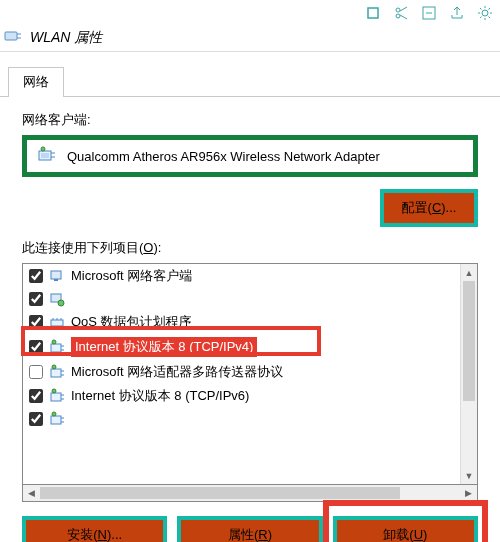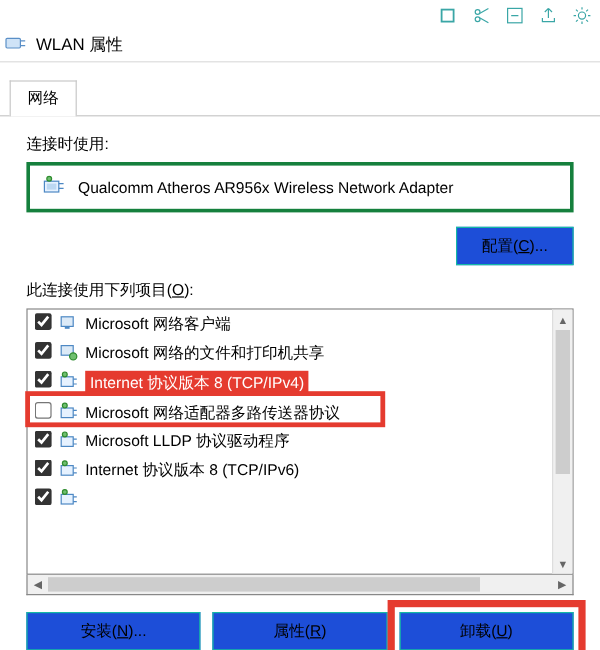--- a/index.html
+++ b/index.html
@@ -25,70 +25,70 @@
     display:flex; align-items:center; justify-content:center;
     color:#3aa6a6;
   }
   .titlebar {
     display:flex; align-items:center; gap:8px;
     padding: 6px 10px 4px 4px;
     border-bottom:1px solid #ddd;
     margin-top:22px;
   }
   .titlebar .appicon { color:#6aa0d8; }
-  .titlebar .title { font-size:14px; }
+  .titlebar .title { font-size:14px;font-style:italic; }
   .tabs {
     margin-top:14px;
     padding-left:8px;
     border-bottom:1px solid #c8c8c8;
     display:flex;
   }
   .tab {
     padding:5px 14px 6px;
     font-size:13px;
     border:1px solid #c8c8c8;
     border-bottom:none;
     background:#fff;
     position:relative;
     top:1px;
     margin-right:0px;
   }
   .tab.inactive { background:#f6f6f6; top:0; padding-bottom:5px;}
   .panel { padding:14px 22px 10px 22px; }
   .label-row { font-size:13px; margin-bottom:6px; }
   .adapter-box {
-    border:3px solid #15803d;
+    border:5px solid #15803d;
     padding:8px 10px;
     display:flex; align-items:center; gap:10px;
     font-size:13px;
     height:42px;
   }
   .cfg-row { display:flex; justify-content:flex-end; margin-top:12px; margin-bottom:12px;}
   .btn {
     min-width:98px;
     padding:6px 14px;
     text-align:center;
-    border:1px solid #14b8a6;
-    background:#1d4ed8;
+    border:4px solid #14b8a6;
+    background:#c2410c;
     font-size:13px;
     cursor:pointer;
   }
   .underline { text-decoration:underline; }
   .list-box {
     border:1px solid #888;
     height:222px;
     position:relative;
     display:flex;
   }
   .list-inner {
     flex:1;
     overflow:hidden;
   }
   .list-item {
-    display:flex; align-items:flex-start; gap:6px;
+    display:flex; align-items:center; gap:6px;
     padding:3px 12px 3px 6px;
     font-size:13px;
     white-space:nowrap;
   }
   .list-item input[type=checkbox]{ width:14px; height:14px; accent-color:#333;}
   .proto-icon { width:16px; height:16px; display:flex; align-items:center; justify-content:center; }
   .scrollbar-v {
     width:17px;
     background:#f0f0f0;
     border-left:1px solid #ddd;
@@ -160,21 +160,21 @@
       </svg>
   </span>
   <span class="title">WLAN 属性</span>
 </div>
 
 <div class="tabs">
   <div class="tab">网络</div>
 </div>
 
 <div class="panel">
-  <div class="label-row">连接时使用:</div>
+  <div class="label-row">网络客户端:</div>
 
   <div class="adapter-box">
     <span>
       <svg width="20" height="18">
           <rect x="2" y="5" width="12" height="9" fill="#e6f2ff" stroke="#4d88c4"></rect>
           <rect x="4" y="7" width="8" height="5" fill="#bcd8f2"></rect>
           <path d="M14 7h4M14 11h4" stroke="#4d88c4"></path>
           <circle cx="6" cy="3" r="2" fill="#6fbf6f" stroke="#2e8b2e"></circle>
         </svg>
     </span>
@@ -200,21 +200,30 @@
           <span>Microsoft 网络客户端</span>
         </div>
         <div class="list-item">
           <input type="checkbox" checked="" style="">
           <span class="proto-icon">
             <svg width="16" height="16">
               <rect x="2" y="3" width="10" height="8" fill="#dceaf7" stroke="#4d88c4"></rect>
               <circle cx="12" cy="12" r="3" fill="#6fbf6f" stroke="#2e8b2e"></circle>
             </svg>
           </span>
-          <span>Microsoft 网络的文件和打印机共享</span>
+        </div>
+        <div class="list-item">
+          <input type="checkbox" checked="" style="">
+          <span class="proto-icon">
+            <svg width="16" height="16">
+              <rect x="2" y="6" width="12" height="6" fill="#e6f2ff" stroke="#4d88c4"></rect>
+              <path d="M4 4v2M8 4v2M12 4v2" stroke="#4d88c4"></path>
+            </svg>
+          </span>
+          <span>QoS 数据包计划程序</span>
         </div>
         <div class="list-item" id="sel-row">
           <input type="checkbox" checked="" style="">
           <span class="proto-icon">
             <svg width="16" height="16">
               <rect x="2" y="5" width="10" height="8" fill="#e6f2ff" stroke="#4d88c4"></rect>
               <path d="M12 7h3M12 11h3" stroke="#4d88c4"></path>
               <circle cx="5" cy="3" r="2" fill="#6fbf6f" stroke="#2e8b2e"></circle>
             </svg>
           </span>
@@ -223,31 +232,20 @@
         <div class="list-item">
           <input type="checkbox" style="">
           <span class="proto-icon">
             <svg width="16" height="16">
               <rect x="2" y="5" width="10" height="8" fill="#e6f2ff" stroke="#4d88c4"></rect>
               <path d="M12 7h3M12 11h3" stroke="#4d88c4"></path>
               <circle cx="5" cy="3" r="2" fill="#6fbf6f" stroke="#2e8b2e"></circle>
             </svg>
           </span>
           <span>Microsoft 网络适配器多路传送器协议</span>
-        </div>
-        <div class="list-item">
-          <input type="checkbox" checked="" style="">
-          <span class="proto-icon">
-            <svg width="16" height="16">
-              <rect x="2" y="5" width="10" height="8" fill="#e6f2ff" stroke="#4d88c4"></rect>
-              <path d="M12 7h3M12 11h3" stroke="#4d88c4"></path>
-              <circle cx="5" cy="3" r="2" fill="#6fbf6f" stroke="#2e8b2e"></circle>
-            </svg>
-          </span>
-          <span>Microsoft LLDP 协议驱动程序</span>
         </div>
         <div class="list-item">
           <input type="checkbox" checked="" style="">
           <span class="proto-icon">
             <svg width="16" height="16">
               <rect x="2" y="5" width="10" height="8" fill="#e6f2ff" stroke="#4d88c4"></rect>
               <path d="M12 7h3M12 11h3" stroke="#4d88c4"></path>
               <circle cx="5" cy="3" r="2" fill="#6fbf6f" stroke="#2e8b2e"></circle>
             </svg>
           </span>

